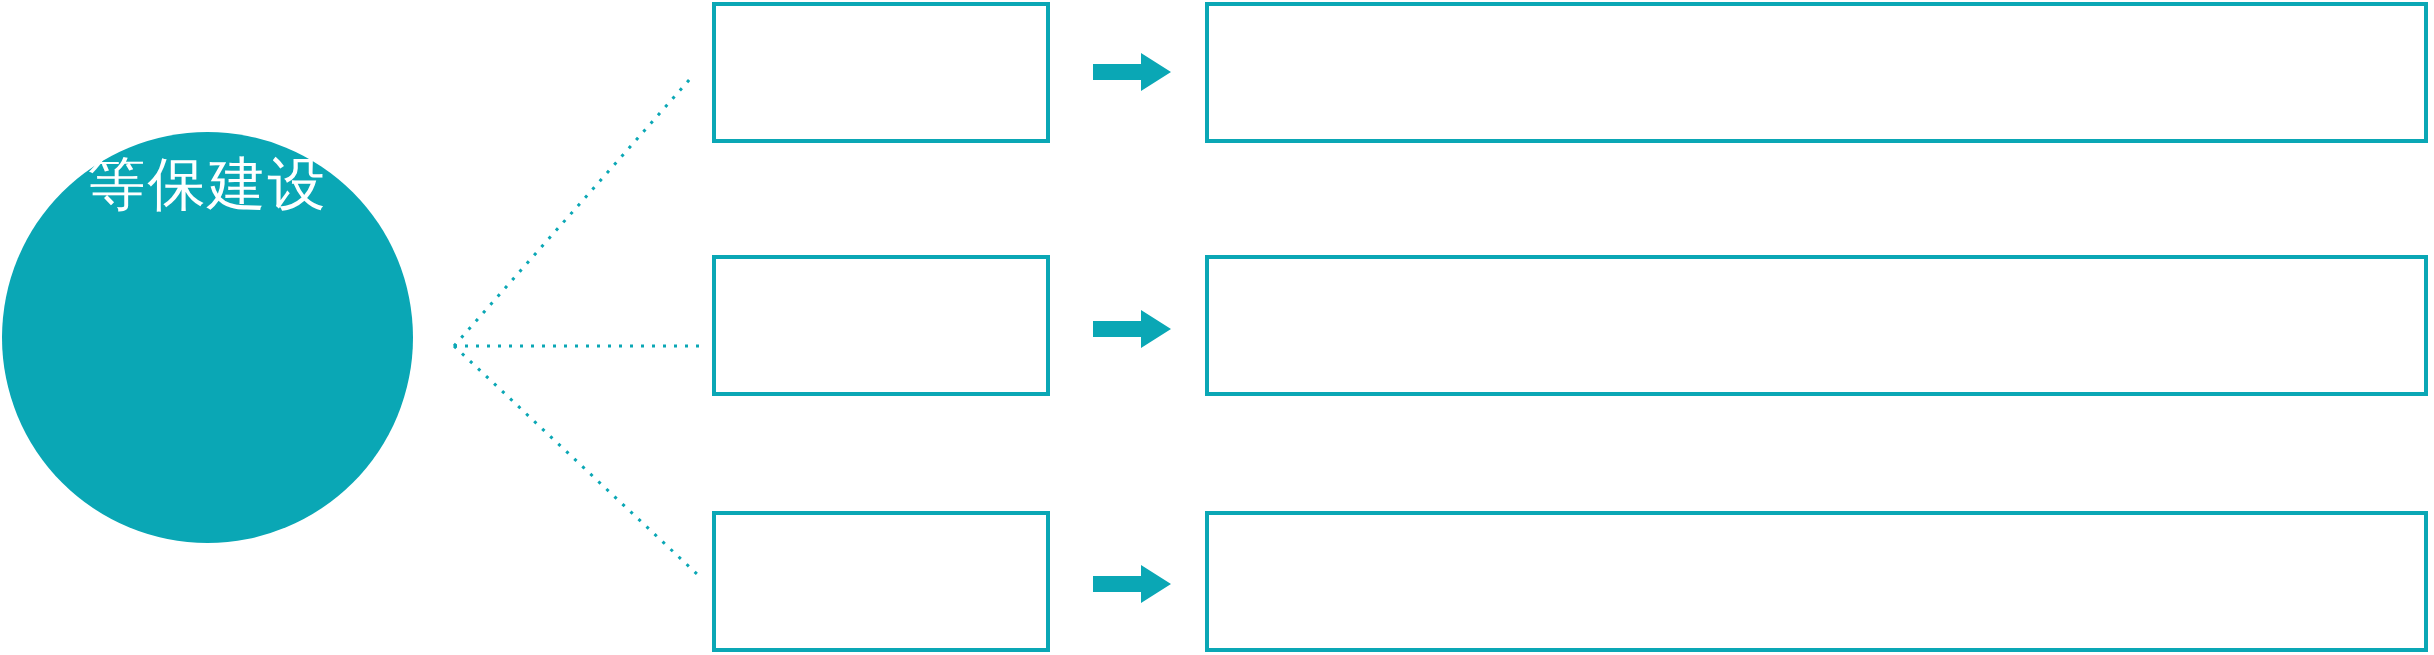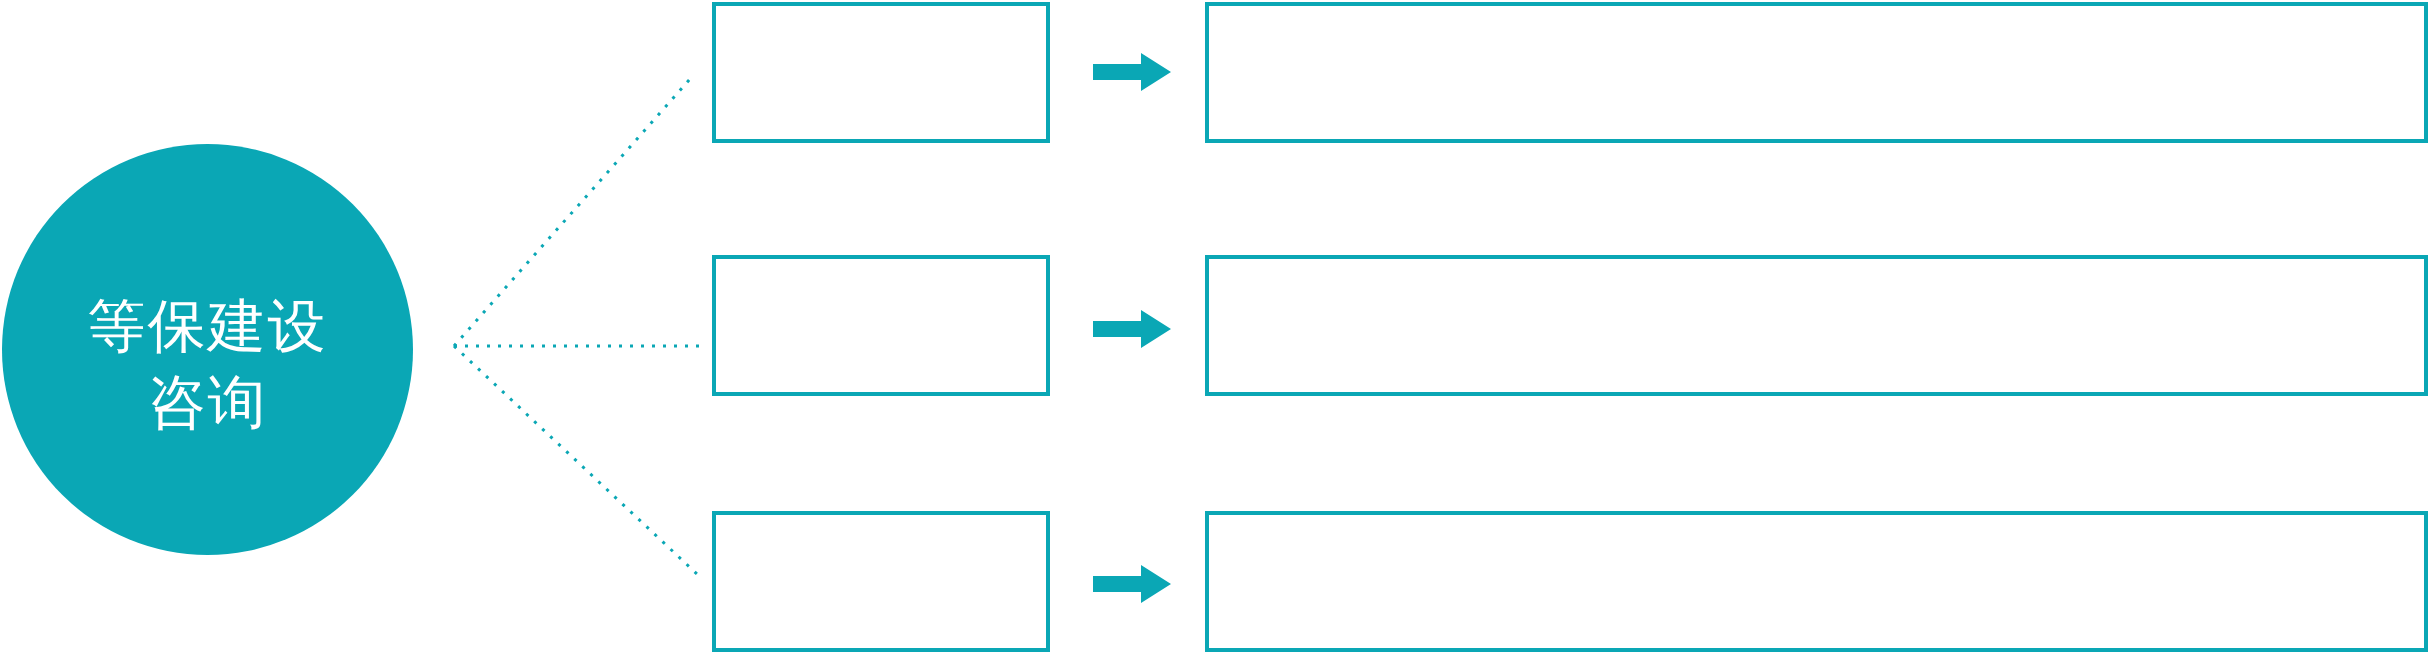--- a/index.html
+++ b/index.html
@@ -28,27 +28,26 @@
   }
   .connectors line {
     stroke: var(--accent);
     stroke-width: 3;
     stroke-dasharray: 3 8;
     fill: none;
   }
   .circle {
     position: absolute;
     left: 2px;
-    top: 144px;
+    top: 132px;
     width: 411px;
     height: 411px;
     border-radius: 50%;
     background: var(--accent);
     display: flex;
-    align-items: center;
     justify-content: center;
   }
   .circle-label {
     color: var(--text-on-accent);
     font-size: 58px;
     line-height: 76px;
     font-weight: 300;
     letter-spacing: 2px;
     text-align: center;
     transform: translateY(14px);
@@ -106,21 +105,20 @@
 
   <svg class="connectors" viewBox="0 0 2434 655" xmlns="http://www.w3.org/2000/svg">
     <line x1="454" y1="346" x2="690" y2="79"></line>
     <line x1="454" y1="346" x2="702" y2="346"></line>
     <line x1="454" y1="346" x2="697" y2="574"></line>
   </svg>
 
   <div class="circle">
     <div class="circle-label">
       <span>等保建设</span><br>
-      <span>咨询</span>
     </div>
   </div>
 
   <div class="mid-box row1">
     <span></span>
   </div>
   <svg class="arrow row1" viewBox="0 0 78 38" xmlns="http://www.w3.org/2000/svg">
     <polygon points="0,11 48,11 48,0 78,19 48,38 48,27 0,27"></polygon>
   </svg>
   <div class="right-box row1">

